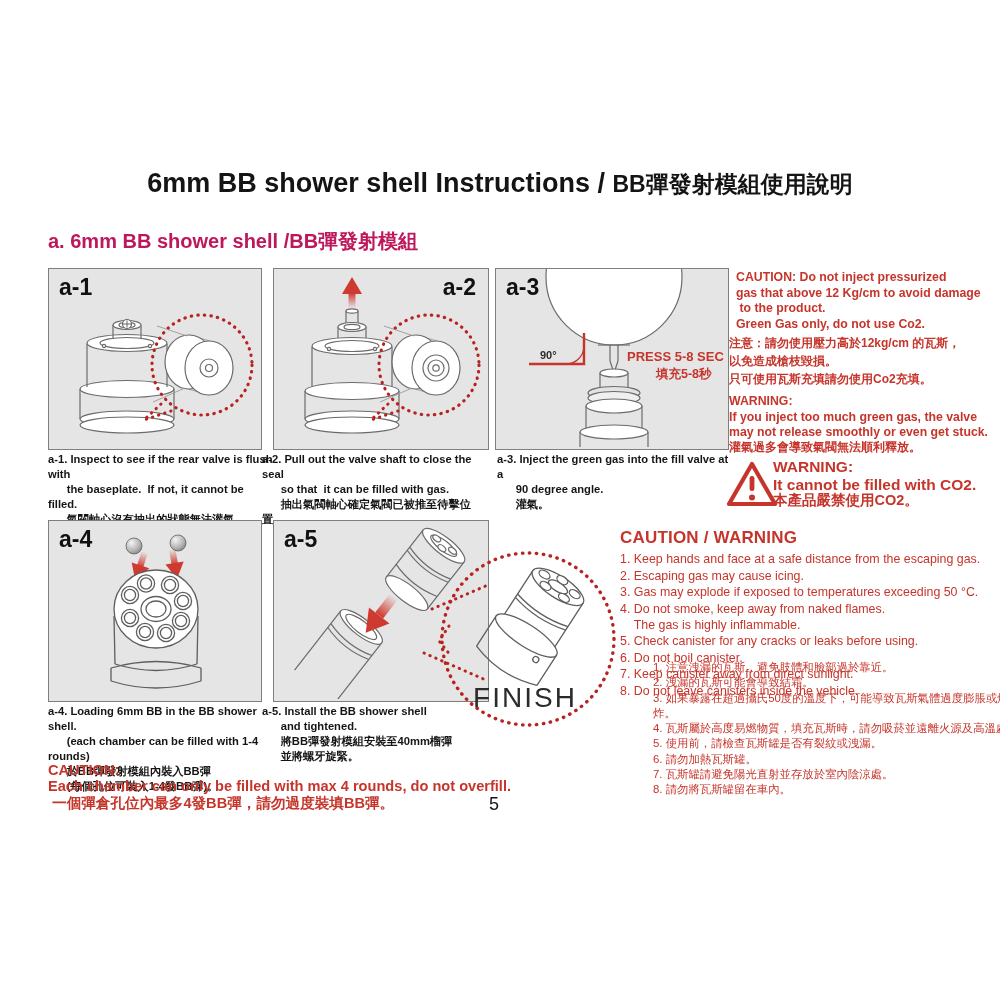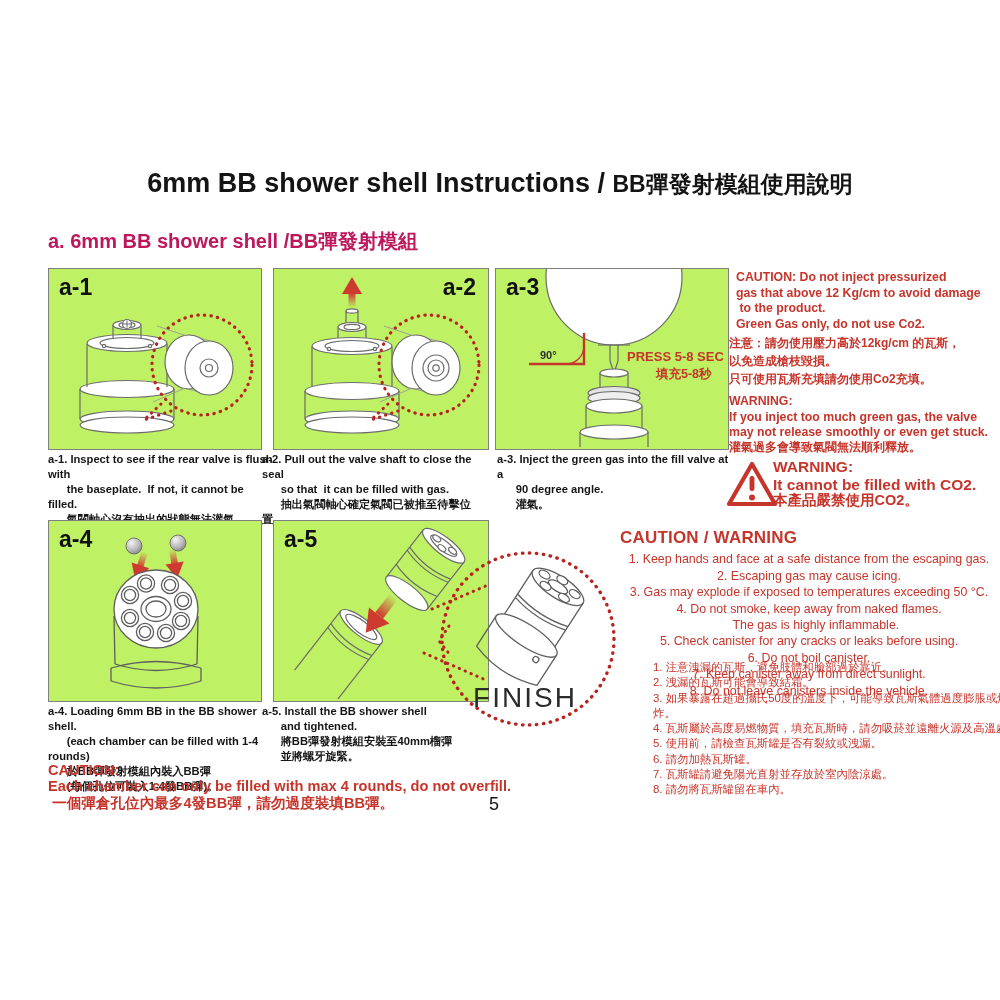--- a/index.html
+++ b/index.html
@@ -3,30 +3,30 @@
 <meta charset="utf-8">
 <style>
   html,body{margin:0;padding:0;background:#fff;}
   .page{position:relative;width:1000px;height:1000px;background:#fff;overflow:hidden;
         font-family:"Liberation Sans",sans-serif;color:#151515;}
   .abs{position:absolute;}
   .title{top:168px;left:0;width:1000px;text-align:center;white-space:nowrap;}
   .title .en{font-size:27px;font-weight:600;color:#141414;}
   .title .zh{font-size:23px;font-weight:600;color:#141414;}
   .section{top:228px;left:48px;font-size:20px;font-weight:700;color:#be185d;}
-  .panel{position:absolute;border:1.2px solid #7f7f7f;background:#bef264;overflow:hidden;}
+  .panel{position:absolute;border:1.2px solid #7f7f7f;background:#e5e5e5;overflow:hidden;}
   .plabel{position:absolute;top:5px;left:10px;font-size:23px;font-weight:600;color:#111;}
   .plabel.right{left:auto;right:12px;}
   .caption{font-size:11.2px;font-weight:600;line-height:1.34;color:#151515;white-space:pre-wrap;}
   .redtxt{color:#c6352b;}
   .cau-en{font-size:12.3px;font-weight:700;line-height:1.28;white-space:pre-wrap;}
   .cau-zh{font-size:12px;font-weight:700;line-height:1.5;white-space:pre-wrap;}
   .co2block{font-size:15.5px;font-weight:800;line-height:1.18;white-space:pre-wrap;}
   .cwhead{font-size:17px;font-weight:800;letter-spacing:.2px;}
-  .cwlist-en{font-size:12.4px;font-weight:500;line-height:1.26;text-align:center;}
+  .cwlist-en{font-size:12.4px;font-weight:500;line-height:1.26;}
   .cwlist-en .it{white-space:pre-wrap;margin-bottom:1px;}
   .cwlist-zh{font-size:11.4px;font-weight:500;line-height:1.34;}
   .cwlist-zh .it{white-space:pre-wrap;}
   .bottom-cau{font-size:14.6px;font-weight:700;line-height:1.12;white-space:pre-wrap;}
   .pagenum{font-size:18px;color:#141414;}
   .press-en{position:absolute;left:131px;top:80px;font-size:13px;font-weight:800;color:#c6352b;white-space:nowrap;}
   .press-zh{position:absolute;left:132px;top:97px;font-size:12.5px;font-weight:700;color:#c6352b;white-space:nowrap;padding-left:28px;}
   .deg{position:absolute;left:44px;top:80px;font-size:11px;font-weight:600;color:#2d2d2d;}
   .finishtxt{position:absolute;left:0;width:176px;top:134px;text-align:center;
              font-size:28px;font-weight:400;letter-spacing:2px;color:#2b2b2b;}

